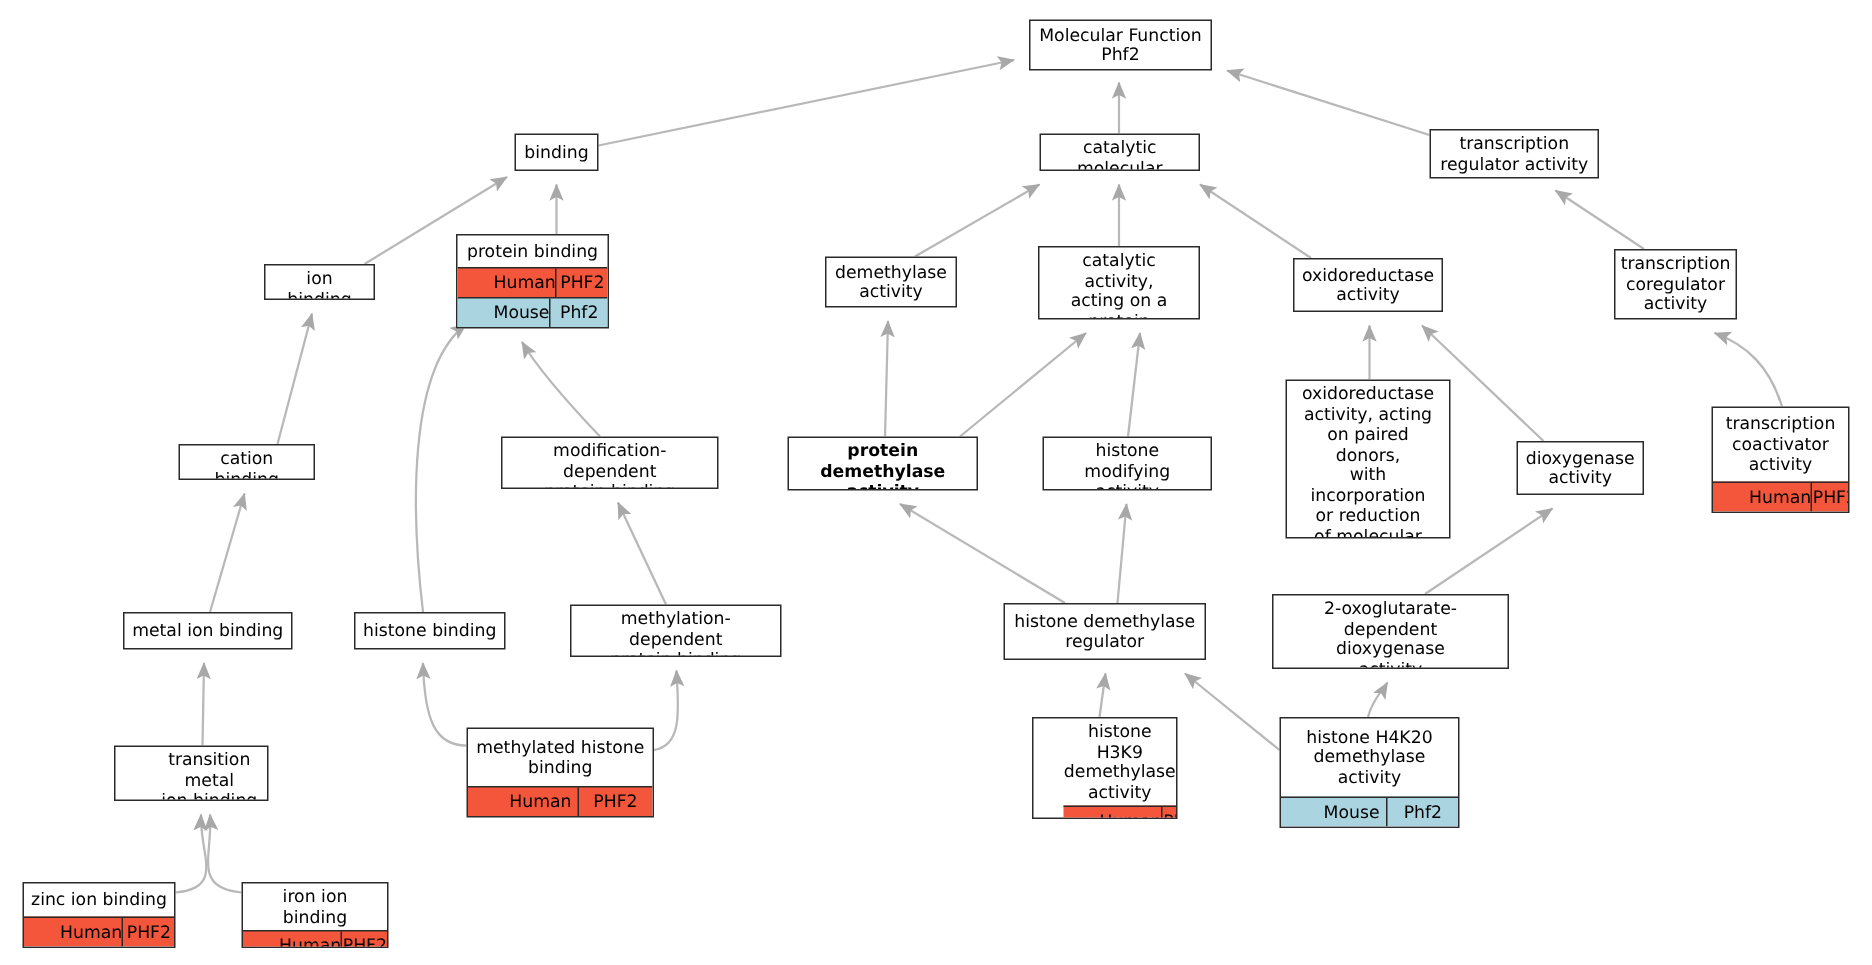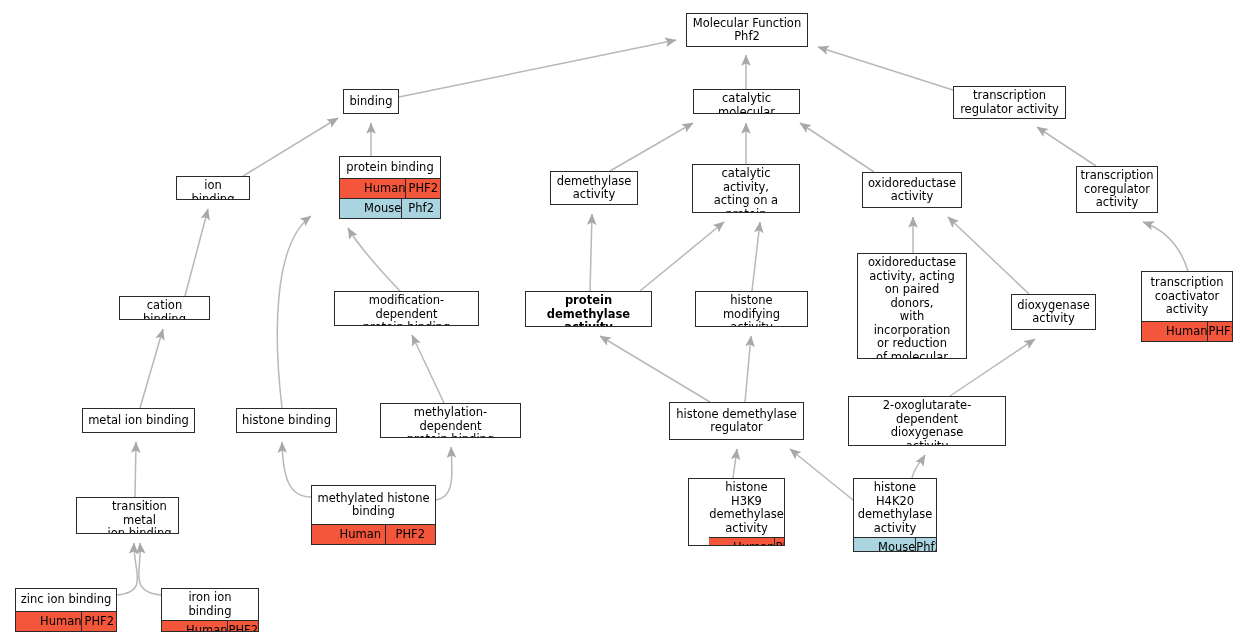--- a/index.html
+++ b/index.html
@@ -119,21 +119,21 @@
       <div class="node" style="left: 343px; top: 89px; width: 56px; height: 25px;">
         <div class="node-label">binding</div>
       </div>
       <div class="node" style="left: 693px; top: 89px; width: 107px; height: 25px;">
         <div class="node-label">catalytic molecular</div>
       </div>
       <div class="node" style="left: 953px; top: 86px; width: 113px; height: 33px;">
         <div class="node-label">transcription
 regulator activity</div>
       </div>
-      <div class="node" style="left: 339px; top: 156px; width: 102px; height: 63px;">
+      <div class="node" style="left: 304px; top: 156px; width: 102px; height: 63px;">
         <div class="node-label">protein binding</div>
         <div class="annot-row" style="background: rgb(244, 86, 60);">
           <div class="annot-cell left">Human</div>
           <div class="annot-cell">PHF2</div>
         </div>
         <div class="annot-row" style="background: rgb(170, 212, 224);">
           <div class="annot-cell left">Mouse</div>
           <div class="annot-cell">Phf2</div>
         </div>
       </div>
@@ -228,21 +228,21 @@
       </div>
       <div class="node" style="left: 688px; top: 478px; width: 97px; height: 68px; padding-left: 20px;">
         <div class="node-label">histone H3K9
 demethylase
 activity</div>
         <div class="annot-row" style="background: rgb(244, 86, 60);">
           <div class="annot-cell left">Human</div>
           <div class="annot-cell">PHF2</div>
         </div>
       </div>
-      <div class="node" style="left: 853px; top: 478px; width: 84px; height: 74px;">
+      <div class="node" style="left: 853px; top: 478px; width: 120px; height: 74px;">
         <div class="node-label">histone H4K20
 demethylase
 activity</div>
         <div class="annot-row" style="background: rgb(170, 212, 224);">
           <div class="annot-cell left">Mouse</div>
           <div class="annot-cell">Phf2</div>
         </div>
       </div>
       <div class="node" style="left: 15px; top: 588px; width: 102px; height: 44px;">
         <div class="node-label">zinc ion binding</div>

